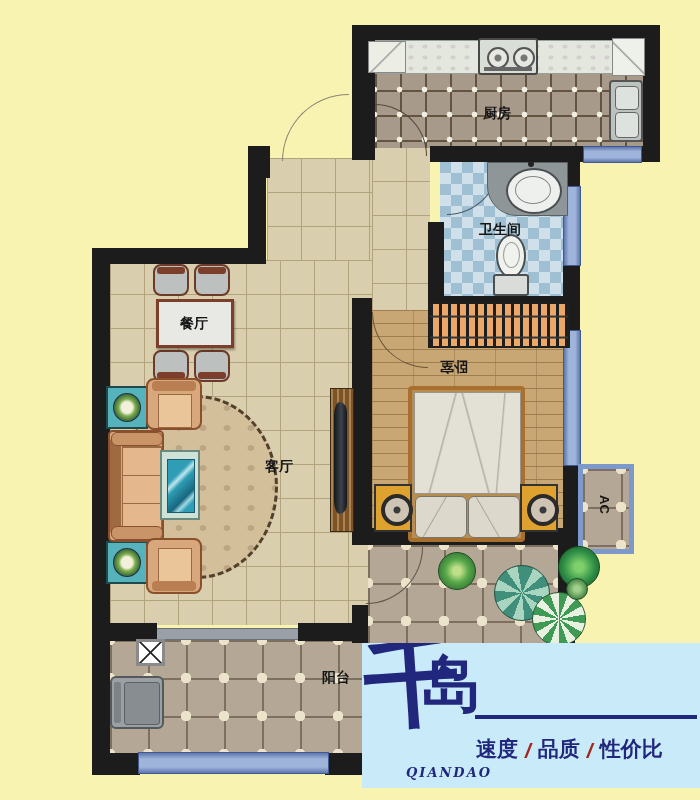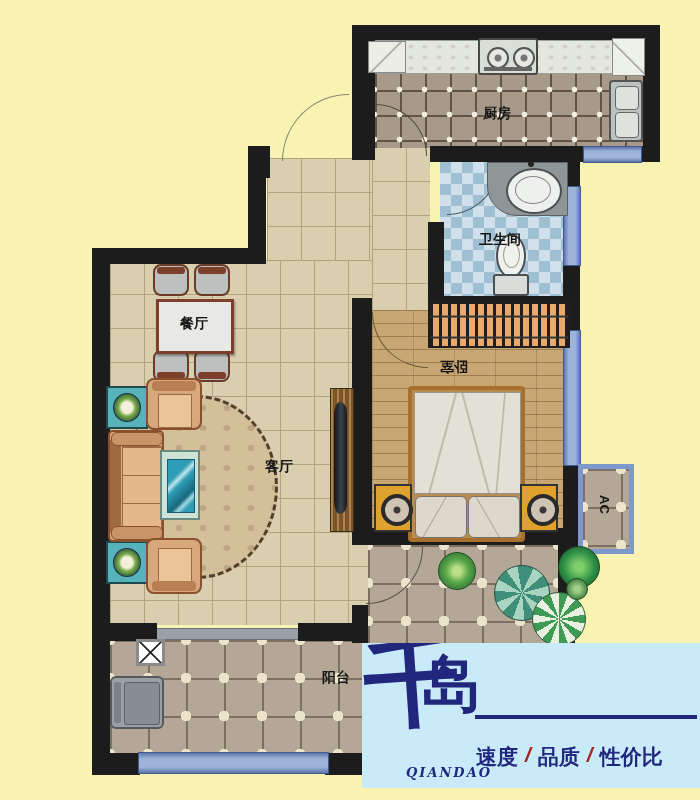--- a/index.html
+++ b/index.html
@@ -130,21 +130,21 @@
     </div>
   <div class="chair" style="left:194px;top:264px;">
       <div class="back" style="top:1px;"></div>
     </div>
   <div class="chair" style="left:153px;top:350px;">
       <div class="back" style="bottom:1px;"></div>
     </div>
   <div class="chair" style="left:194px;top:350px;">
       <div class="back" style="bottom:1px;"></div>
     </div>
-  <div class="abs" style="left:156px;top:299px;width:78px;height:55px;background:#e8e8e4;border:3px solid #7b3f2c;box-sizing:border-box;box-shadow:1px 2px 2px rgba(0,0,0,.35);">
+  <div class="abs" style="left:156px;top:299px;width:78px;height:49px;background:#e8e8e4;border:3px solid #7b3f2c;box-sizing:border-box;box-shadow:1px 2px 2px rgba(0,0,0,.35);">
     <div class="lbl" style="left:21px;top:13px;">餐厅</div>
   </div>
 
   <div class="abs" style="left:116px;top:395px;width:162px;height:184px;border-radius:50%;background:#d4bf9b;border:3px dashed #51402b;box-sizing:border-box;
               background-image:radial-gradient(rgba(120,90,60,.25) 3px,transparent 4px);background-size:24px 20px;"></div>
   <div class="plantstand" style="left:106px;top:386px;">
       <div class="pot"></div>
     </div>
   <div class="plantstand" style="left:106px;top:541px;">
       <div class="pot"></div>
@@ -199,31 +199,31 @@
     <div class="abs" style="left:12px;top:4px;width:34px;height:41px;background:#878d91;border:1px solid #5d6165;border-radius:3px;"></div>
   </div>
 
   <div class="plantc" style="left:438px;top:552px;width:36px;height:36px;background:radial-gradient(#bfe08a 15%,#59a84a 45%,#2e6e33 85%);border:1px solid #1f4f24;"></div>
   <div class="plantc" style="left:494px;top:565px;width:54px;height:54px;background:repeating-conic-gradient(#3f8f7a 0 25deg,#a9d4c0 0 50deg);border:1px solid #1f4f44;"></div>
   <div class="plantc" style="left:558px;top:546px;width:40px;height:40px;background:radial-gradient(#7fd06a 15%,#2e8f46 55%,#1c5a2c 90%);border:1px solid #164a20;"></div>
   <div class="plantc" style="left:532px;top:592px;width:52px;height:52px;background:repeating-conic-gradient(#3f9a55 0 20deg,#e8f0e0 0 40deg);border:1px solid #2a5a34;"></div>
   <div class="plantc" style="left:566px;top:578px;width:20px;height:20px;background:radial-gradient(#9fd08a 20%,#3a7a3a 80%);border:1px solid #1f4f24;"></div>
 
   <div class="lbl" style="left:483px;top:105px;">厨房</div>
-  <div class="lbl" style="left:479px;top:221px;margin-top:10px;">卫生间</div>
+  <div class="lbl" style="left:479px;top:221px;">卫生间</div>
   <div class="lbl" style="left:265px;top:458px;">客厅</div>
   <div class="lbl" style="left:440px;top:357px;transform:rotate(180deg);">卧室</div>
   <div class="lbl" style="left:322px;top:669px;">阳台</div>
 
   <div class="abs" style="left:362px;top:643px;width:338px;height:145px;background:#C9EBF9;overflow:hidden;z-index:50;">
     <div class="abs" style="left:2px;top:-8px;font-family:'DejaVu Serif',serif;font-weight:bold;font-size:96px;line-height:1;color:#22277E;transform:rotate(-4deg);">千</div>
     <div class="abs" style="left:58px;top:10px;font-family:'DejaVu Serif',serif;font-weight:bold;font-size:62px;line-height:1;color:#22277E;">岛</div>
     <div class="abs" style="left:44px;top:122px;font-family:'DejaVu Serif',serif;font-style:italic;font-weight:bold;font-size:13px;letter-spacing:2px;color:#22277E;">QIANDAO</div>
     <div class="abs" style="left:113px;top:72px;width:222px;height:4px;background:#22277E;"></div>
-    <div class="abs" style="left:114px;top:100px;display:flex;gap:7px;align-items:flex-start;font-size:21px;font-weight:900;color:#22277E;">
+    <div class="abs" style="left:114px;top:92px;display:flex;gap:7px;align-items:flex-end;font-size:21px;font-weight:900;color:#22277E;">
       <span>速度</span>
       <span style="color:#A3251F;font-style:italic;">/</span>
       <span>品质</span>
       <span style="color:#A3251F;font-style:italic;">/</span>
       <span>性价比</span>
     </div>
   </div>
 
 </div>
 

